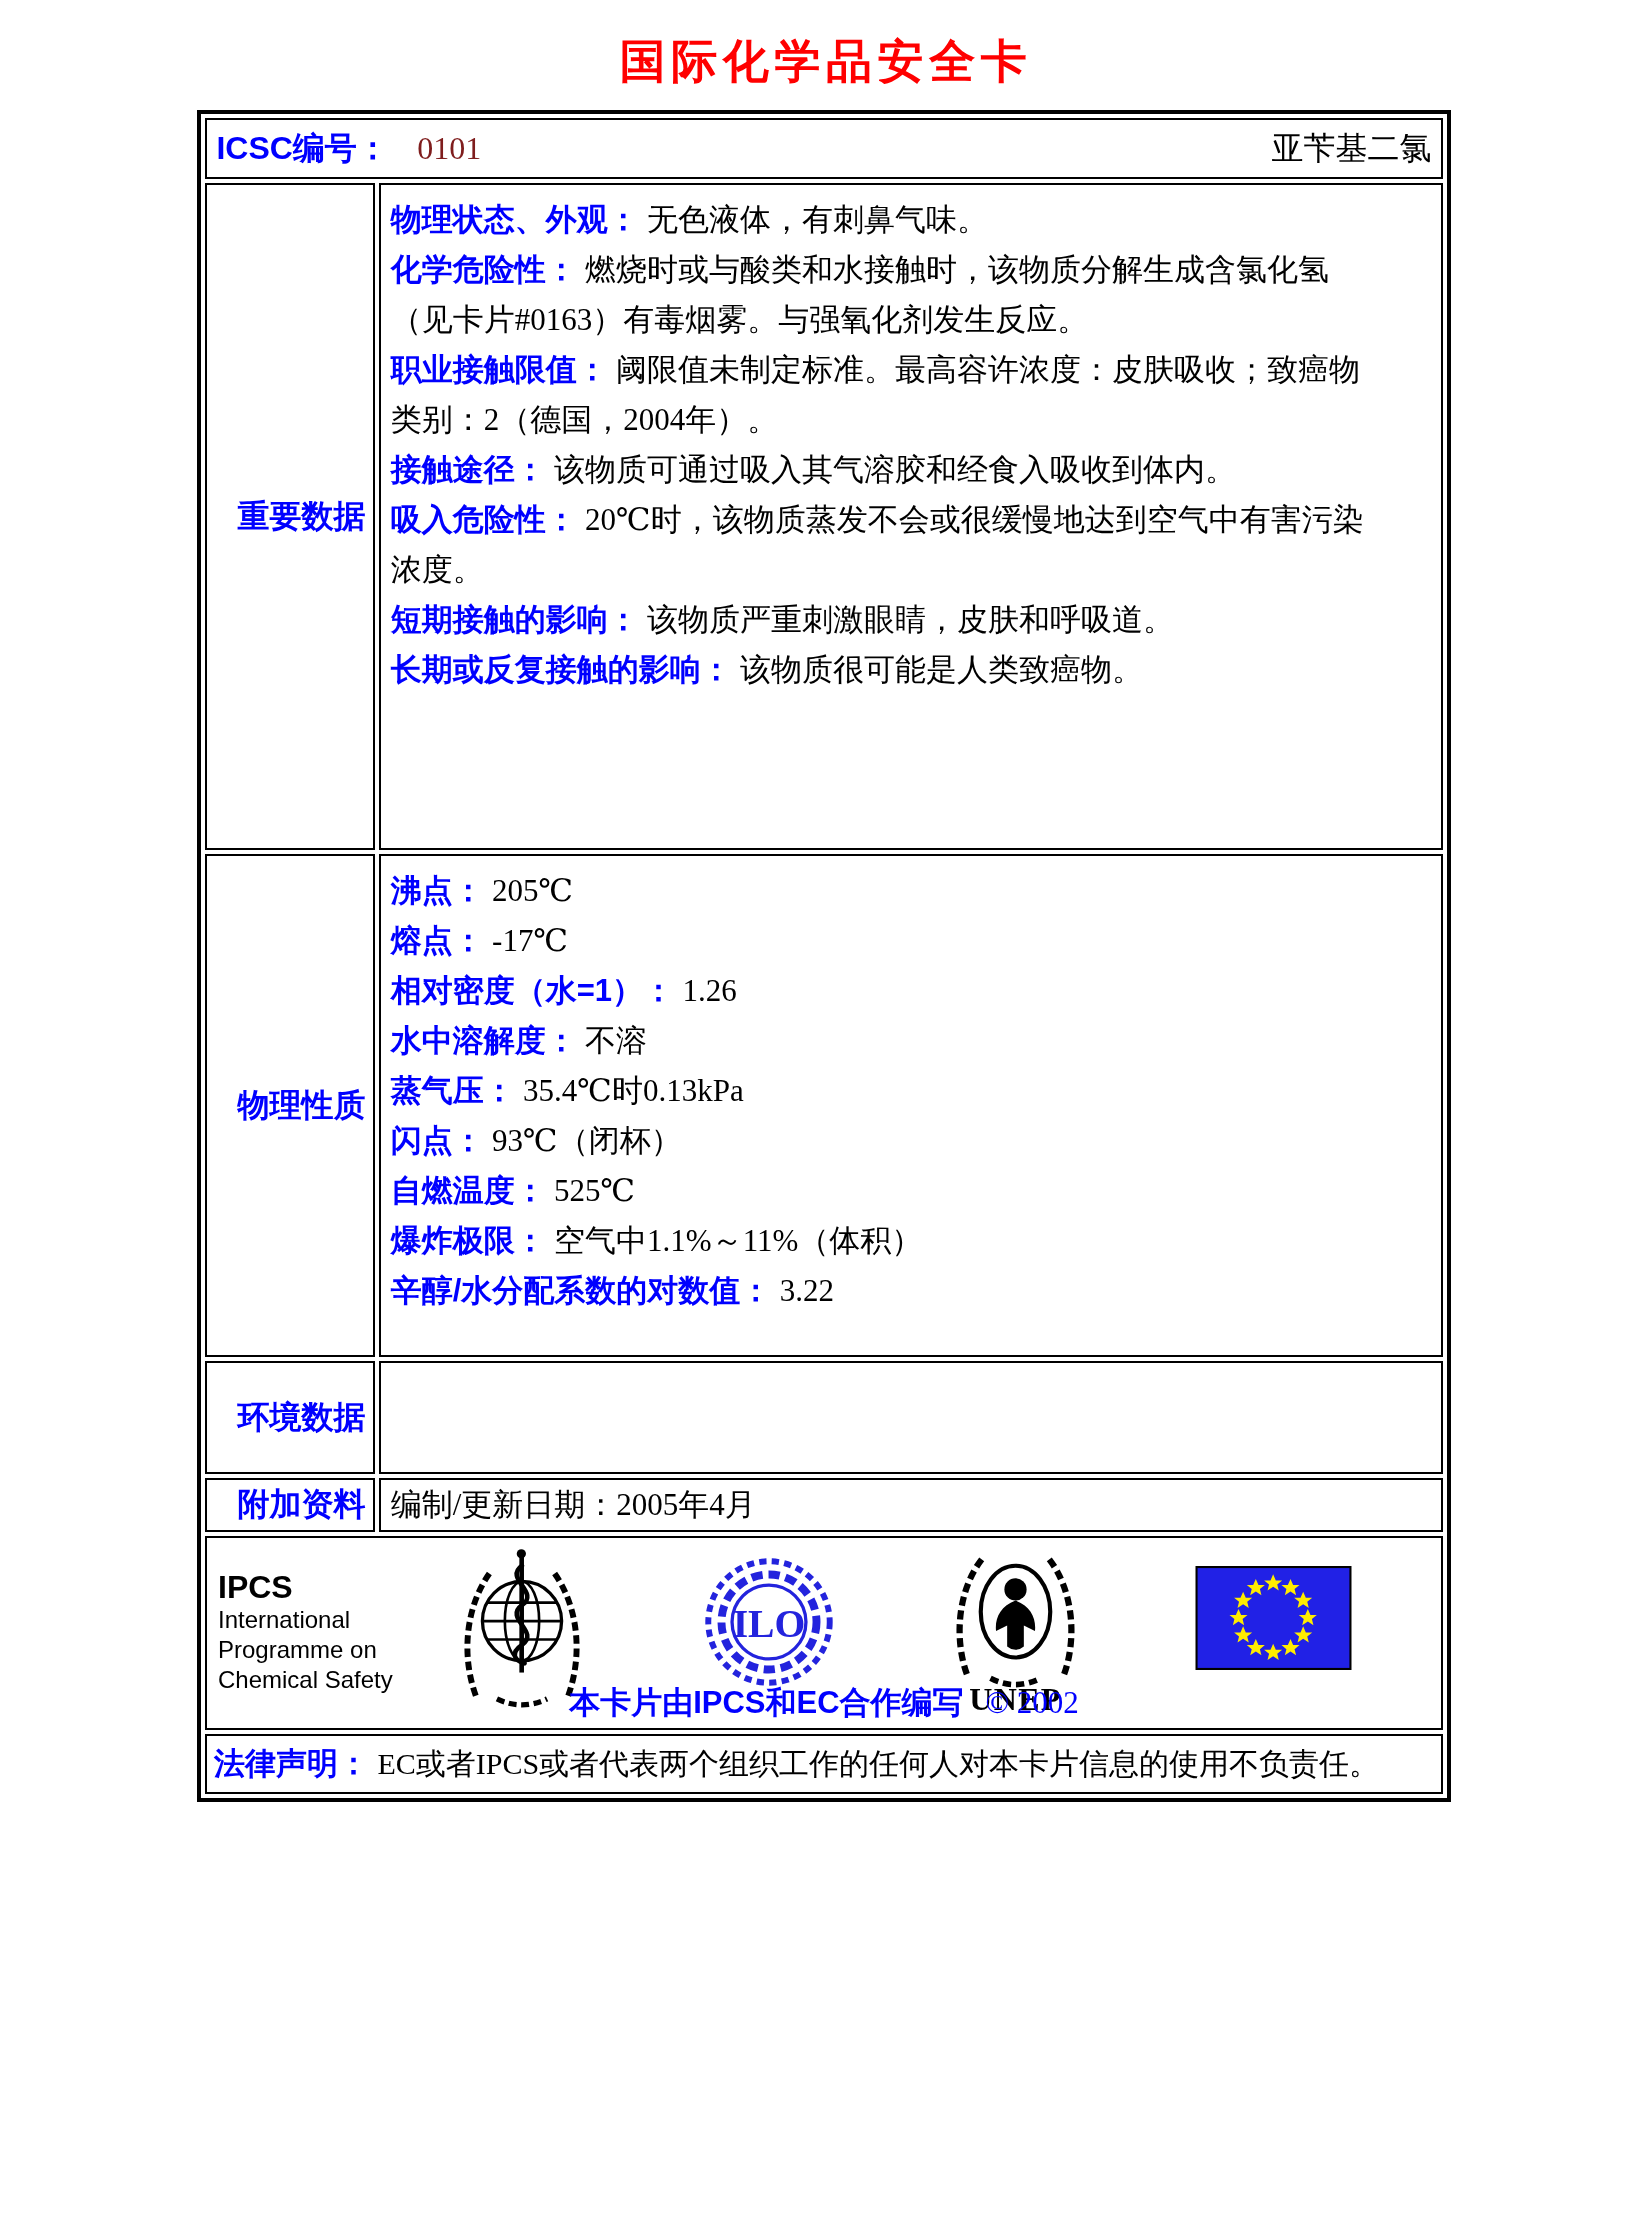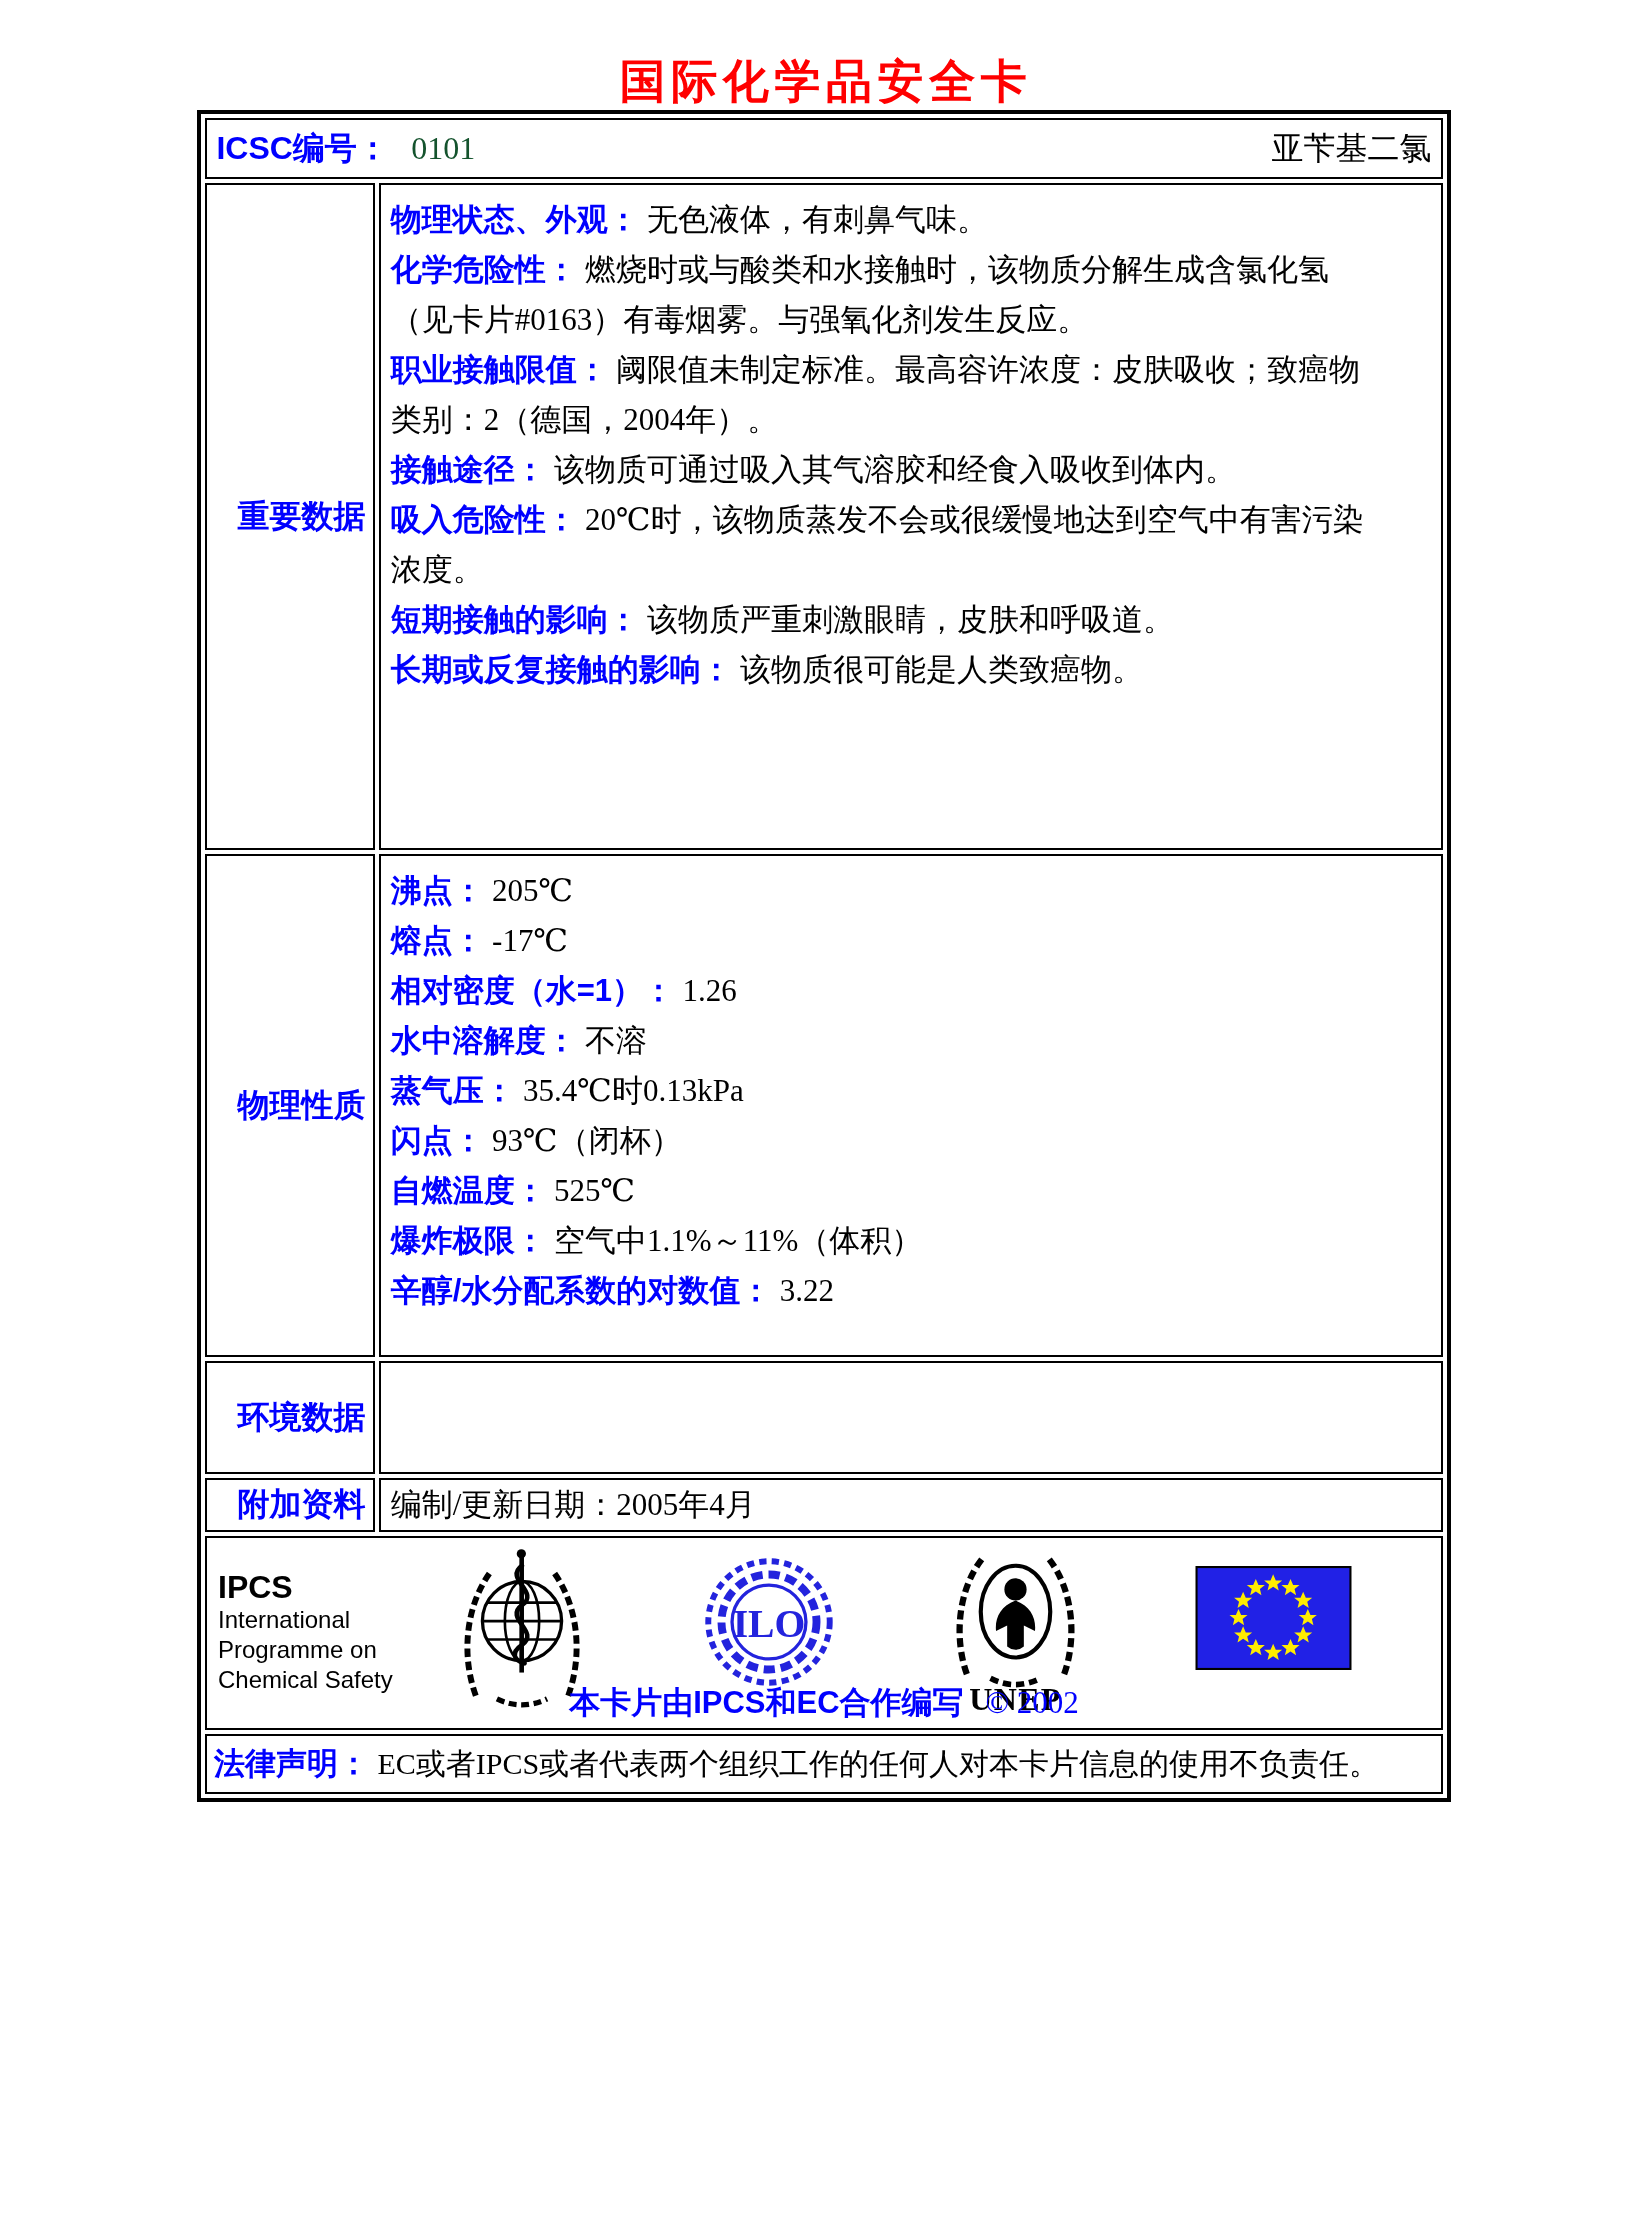--- a/index.html
+++ b/index.html
@@ -13,21 +13,20 @@
   body{
     width:1652px;height:2227px;position:relative;
     font-family:"Liberation Serif","DejaVu Serif",serif;
     color:#000;
   }
   .page-title{
     position:absolute;top:31px;left:0;width:100%;
     text-align:center;font-size:46px;font-weight:bold;
     color:var(--title-red);letter-spacing:5.6px;
     font-family:Liberation Mono, monospace;
-    margin-top:20px;
   }
   table.card{
     position:absolute;left:197px;top:110px;width:1254px;
     border:4.2px solid #000;border-spacing:4.9px;background:#fff;
     table-layout:fixed;
   }
   td{border:2.1px solid #000;background:#fff;vertical-align:middle;box-sizing:border-box;}
   td.sec{
     text-align:center;color:var(--label-blue);font-weight:bold;font-size:32px;
     font-family:"Liberation Sans","DejaVu Sans",sans-serif;
@@ -35,21 +34,21 @@
   }
   td.con{vertical-align:top;padding:9.7px 4.2px 0 9.7px;}
   .ln{white-space:nowrap;line-height:50px;font-size:31px;}
   .lb{
     color:var(--label-blue);font-weight:bold;margin-right:8.4px;
     font-family:"Liberation Sans","DejaVu Sans",sans-serif;
   }
   .tx{color:#000;font-family:"Liberation Serif","DejaVu Serif",serif;}
   .hrow{display:flex;justify-content:space-between;align-items:center;height:100%;padding:0 8.4px;}
   .hleft{white-space:nowrap;font-size:32px;}
-  .hnum{color:#14532d;margin-left:14px;}
+  .hnum{color:#7f1d1d;margin-left:20px;}
   .hname{font-size:32px;color:#000;white-space:nowrap;}
   td.logos{position:relative;padding:4px;}
   .ipcs{
     position:absolute;left:11px;top:31px;
     font-family:"Liberation Sans","DejaVu Sans",sans-serif;color:#000;
   }
   .ipcs .t{font-size:32px;font-weight:bold;line-height:36px;}
   .ipcs .s{font-size:24px;line-height:30px;}
   .logo{position:absolute;display:block;}
   .logo-who{left:249px;top:8.4px;}

